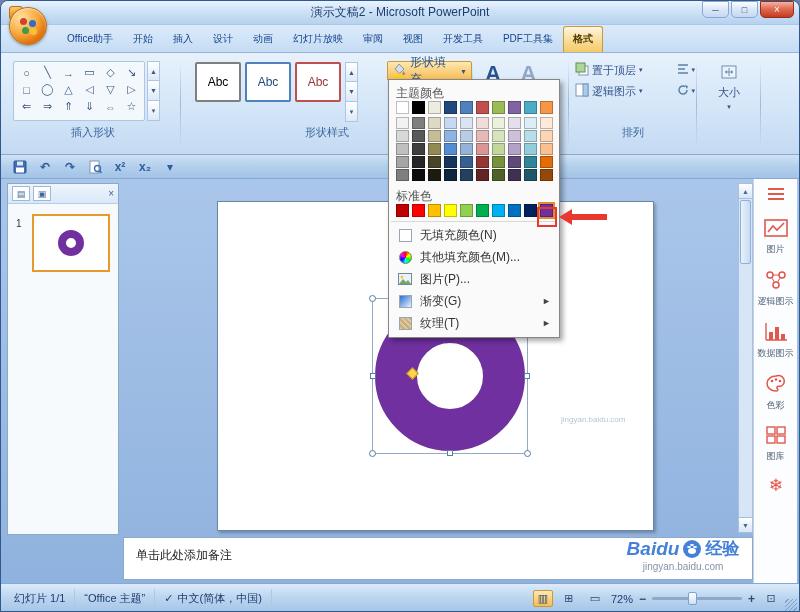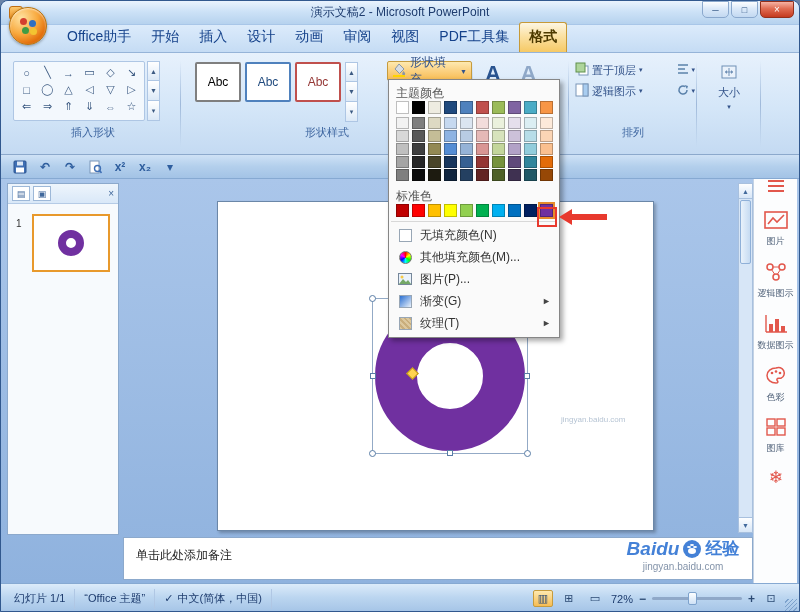--- a/index.html
+++ b/index.html
@@ -20,21 +20,21 @@
   .win-controls{position:absolute;right:5px;top:0;display:flex;gap:2px;}
   .wb{width:27px;height:17px;border:1px solid #8aa8cd;border-radius:0 0 5px 5px;
     display:flex;align-items:center;justify-content:center;font-size:9px;color:#284e7d;
     background:linear-gradient(#fdfeff,#dbe9f9 45%,#c3d9f1);}
   .wb.close{width:34px;background:linear-gradient(#f6b3a4,#e06c52 45%,#c43a1f);
     color:#fff;border-color:#93301c;font-size:10px;}
   
   .tabrow{position:absolute;top:24px;left:0;right:0;height:28px;
     background:linear-gradient(#dcebfb,#c5dcf4);border-bottom:1px solid #96b4d8;
     display:flex;align-items:flex-end;padding-left:56px;}
-  .tab{padding:5px 9px 6px;font-size:14px;color:#15428b;border:1px solid transparent;
+  .tab{padding:5px 9px 6px;font-size:10px;color:#15428b;border:1px solid transparent;
     border-bottom:none;border-radius:3px 3px 0 0;white-space:nowrap;}
   .tab.active{background:linear-gradient(#fdf6e3,#fbe3a9 40%,#f6c965);
     border-color:#c79a38;color:#4d3a00;font-weight:bold;}
   .orb{position:absolute;left:8px;top:6px;width:38px;height:38px;border-radius:50%;z-index:20;
     background:radial-gradient(circle at 32% 28%,#ffe2a0,#f8a93e 45%,#e4720e 72%,#c05406);
     border:1px solid #b8740f;box-shadow:0 1px 3px rgba(0,0,0,.35),inset 0 1px 2px rgba(255,255,255,.7);
     display:flex;align-items:center;justify-content:center;}
   .orb-logo{width:7px;height:7px;border-radius:50%;background:#d43f2f;position:relative;left:-5px;top:-5px;
     box-shadow:9px 2px 0 #2f6fc1,2px 9px 0 #3f9c44,10px 10px 0 #f3c431;}
   
@@ -116,21 +116,21 @@
     border:1px solid #bb9414;transform:rotate(45deg);}
   .vscroll{position:absolute;left:737px;top:4px;width:15px;height:350px;background:#d7e6f7;
     border:1px solid #a8c0de;}
   .vs-btn{height:15px;display:flex;align-items:center;justify-content:center;font-size:7px;
     color:#41699c;background:linear-gradient(#fdfeff,#d7e6f7);border-bottom:1px solid #a8c0de;}
   .vs-btn.bottom{position:absolute;bottom:0;left:0;right:0;border-top:1px solid #a8c0de;border-bottom:none;}
   .vs-thumb{position:absolute;left:1px;top:16px;width:11px;height:64px;
     background:linear-gradient(90deg,#e9f2fb,#c6dbf2);border:1px solid #8fb0d8;border-radius:2px;}
   .side{position:absolute;right:2px;top:0;width:44px;height:404px;background:#fcfdfe;
     border-left:1px solid #c3d2e4;display:flex;flex-direction:column;align-items:center;
-    padding-top:0;gap:14px;}
+    padding-top:8px;gap:14px;}
   .side-item{display:flex;flex-direction:column;align-items:center;gap:2px;}
   .side-label{font-size:9px;color:#51637a;}
   .side-url{position:absolute;left:560px;top:236px;font-size:8px;color:#9db0c5;opacity:.75;}
   .notes{position:absolute;left:122px;top:358px;width:630px;height:43px;background:#fff;
     border:1px solid #8ca9cc;padding:9px 12px;font-size:12px;color:#222;}
   
   .status{position:absolute;top:582px;left:0;right:0;height:30px;
     background:linear-gradient(#dcebfa,#bcd6f0 45%,#a3c3e6);border-top:1px solid #86a9d2;
     display:flex;align-items:center;padding:0 4px;font-size:11px;color:#1e3c6e;}
   .sb-item{padding:0 9px;border-right:1px solid #b0c7e4;display:flex;align-items:center;
@@ -202,22 +202,24 @@
 
   <div class="orb">
       <span class="orb-logo"></span>
     </div>
   <div class="tabrow">
       <div class="tab">Office助手</div>
       <div class="tab">开始</div>
       <div class="tab">插入</div>
       <div class="tab">设计</div>
       <div class="tab">动画</div>
+      <div class="tab">幻灯片放映</div>
       <div class="tab">审阅</div>
       <div class="tab">视图</div>
+      <div class="tab">开发工具</div>
       <div class="tab">PDF工具集</div>
       <div class="tab active">格式</div>
     </div>
 
   <div class="ribbon">
 
     <div class="group g-shapes">
       <div class="shape-wrap">
         <div class="shape-gallery">
             <div class="shape-row">

